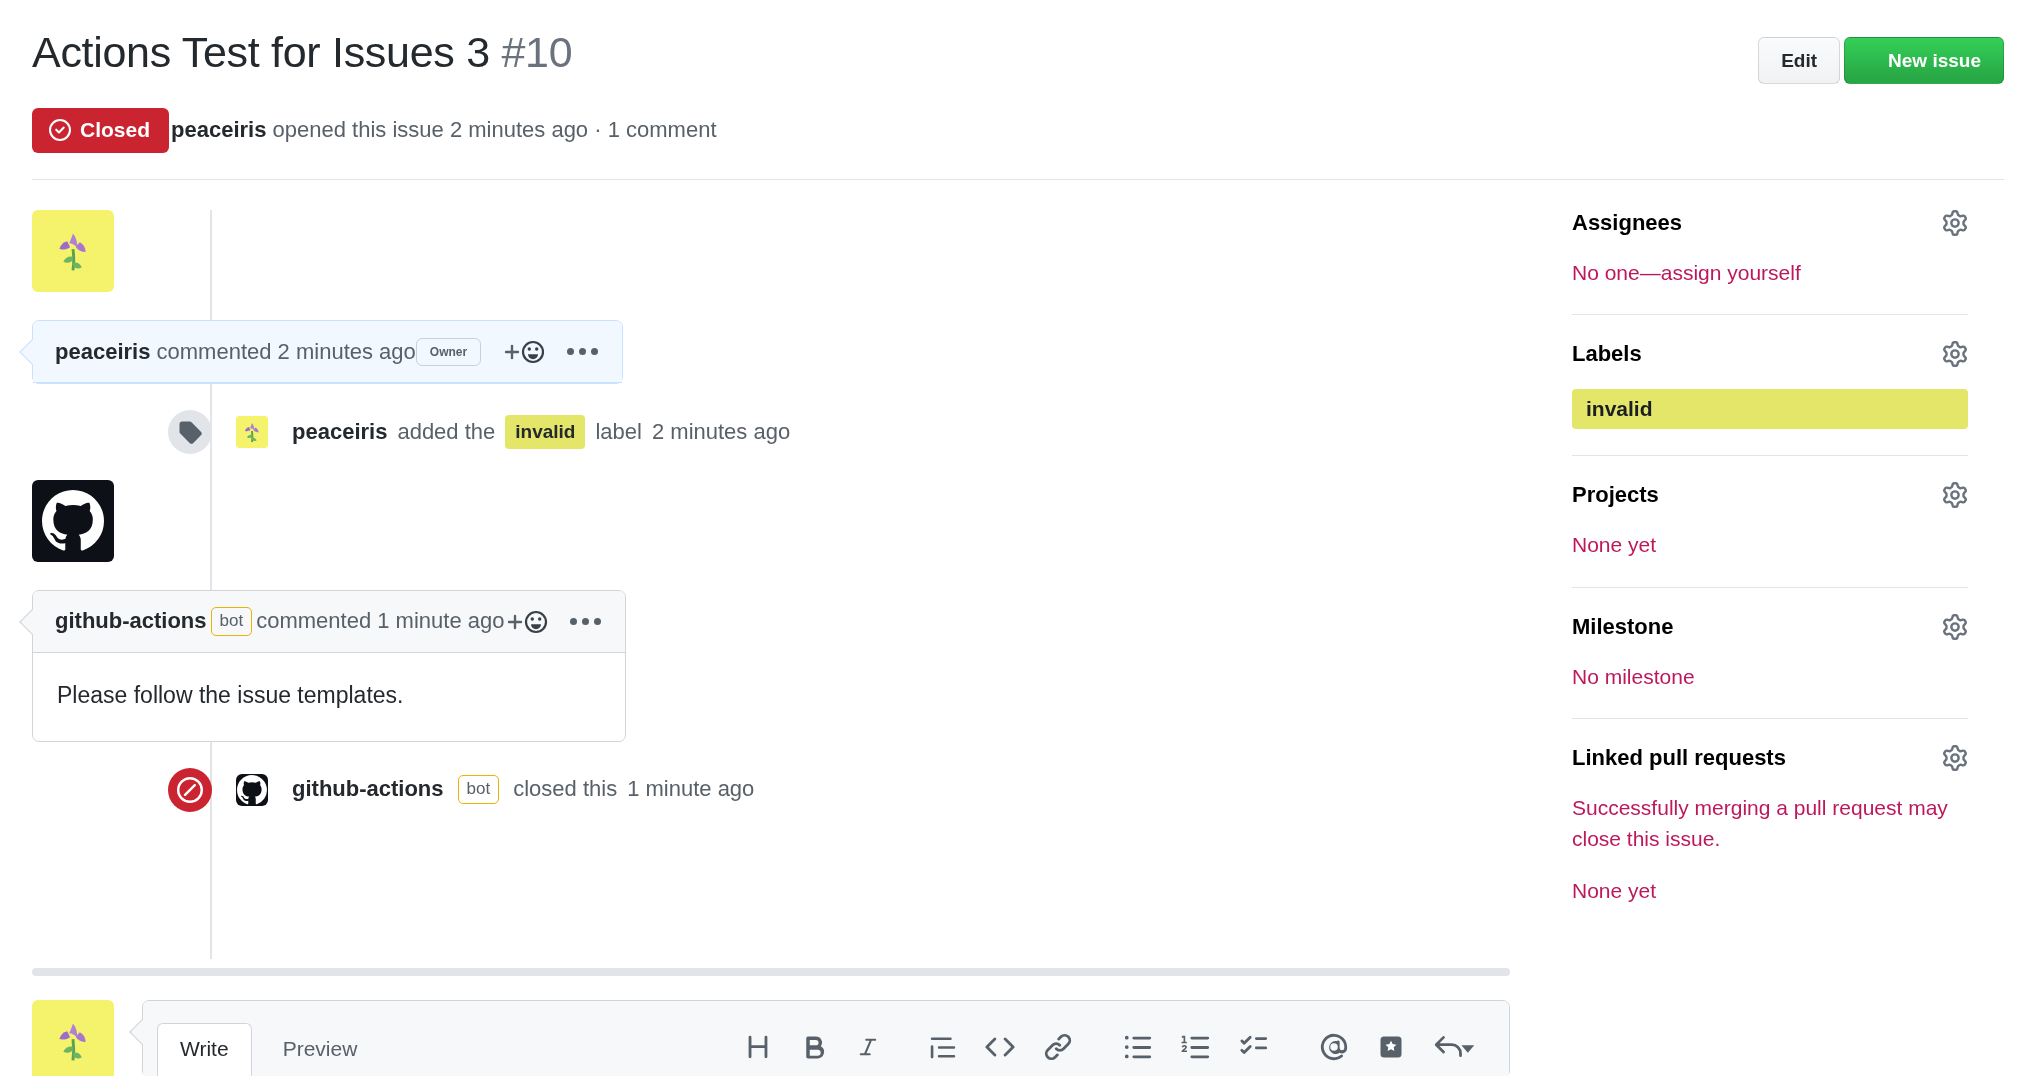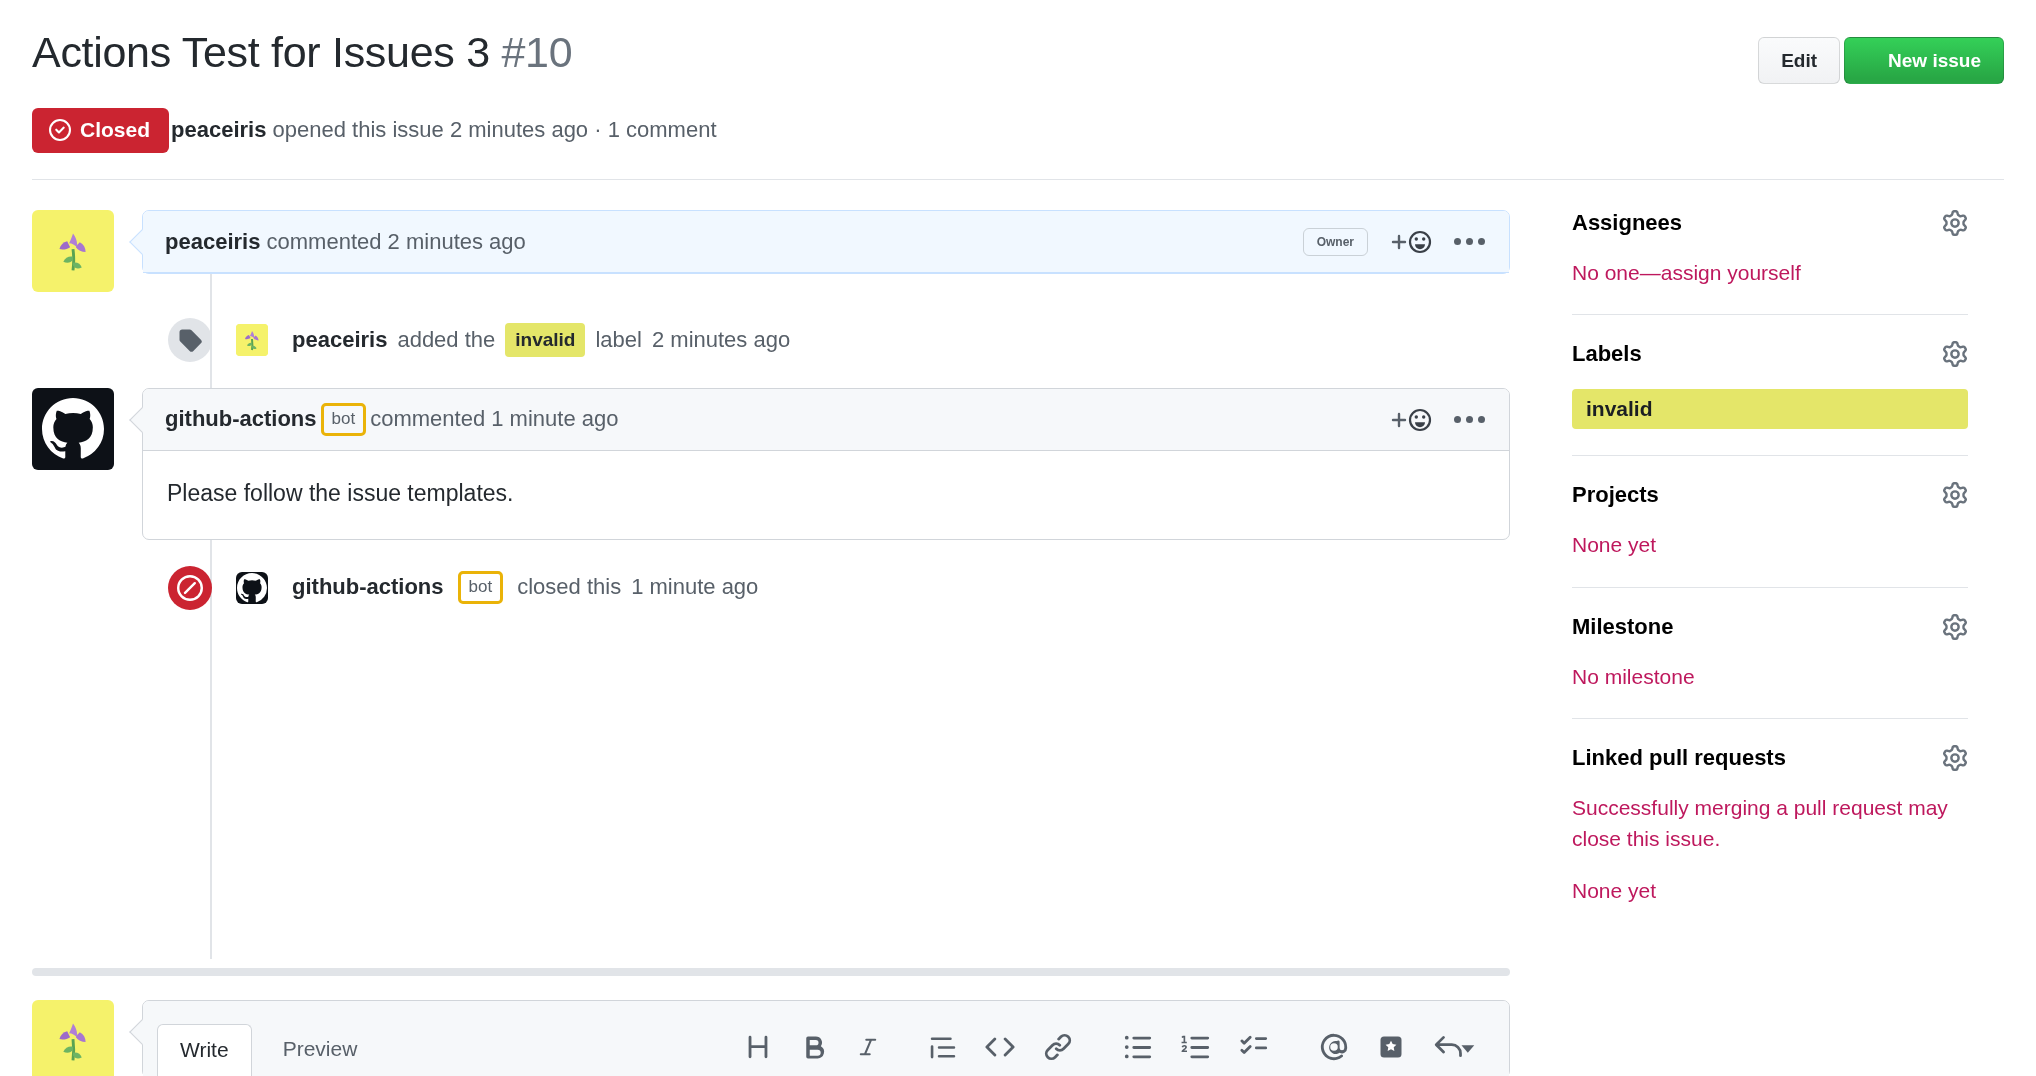--- a/index.html
+++ b/index.html
@@ -67,21 +67,21 @@
   .avatar {
     width: 82px; height: 82px; border-radius: 6px; flex: 0 0 82px;
     overflow: hidden; background: #f5f26b;
     display:flex; align-items:center; justify-content:center;
   }
   .avatar.gh { background: #0d1117; }
   .avatar.sm { width: 32px; height: 32px; flex:0 0 32px; border-radius: 4px; }
   .avatar.sm.gh { background: #0d1117; border-radius: 6px; }
 
   
-  .comment-row { display: flex; gap: 28px; position: relative; z-index: 1; align-items: flex-start; }
+  .comment-row { display: flex; gap: 28px; position: relative; z-index: 1; align-items: flex-start; flex-direction: column; }
   .comment-box {
     flex: 1; border: 1px solid #d1d5da; border-radius: 7px; position: relative;
     background: #fff;
   }
   .comment-box.author { border-color: #c8e1ff; }
   .comment-arrow {
     position: absolute; left: -10px; top: 22px;
     width: 18px; height: 18px; transform: rotate(45deg);
     background: #f1f8ff; border-left: 1px solid #c8e1ff; border-bottom: 1px solid #c8e1ff;
   }
@@ -96,21 +96,21 @@
   .comment-head-text { font-size: 22px; color: #586069; }
   .comment-head-text b { color: #24292e; font-weight: 600; }
   .head-right { display: flex; align-items: center; gap: 20px; }
   .owner-badge {
     font-size: 12px; font-weight: 600; color: #586069;
     border: 1px solid rgba(27,31,35,0.18); border-radius: 6px;
     padding: 7px 13px; line-height: 1; background: transparent;
   }
   .bot-badge {
     font-size: 17px; color: #586069; font-weight: 400;
-    border: 3px solid #eab308; border-radius: 5px;
+    border: 1px solid #eab308; border-radius: 5px;
     padding: 3px 8px 4px 8px; line-height: 1.2; margin: 0 4px;
     display:inline-block; vertical-align: 2px;
   }
   .icon-btn { cursor: pointer; display: flex; align-items: center; color: #586069; }
   .kebab { display:flex; gap:5px; align-items:center; padding: 4px 2px; cursor:pointer; }
   .kebab i { width: 7px; height: 7px; background: #586069; border-radius: 50%; display:block; }
   .comment-body { padding: 25px 24px 28px 24px; font-size: 23px; color: #24292e; line-height: 1.5; }
 
   
   .event-row {
@@ -159,21 +159,21 @@
   }
   .editor-box {
     flex: 1; border: 1px solid #d1d5da; border-radius: 7px; background: #fff;
     position: relative;
   }
   .editor-tabs {
     display: flex; align-items: flex-end; justify-content: space-between;
     background: #f6f8fa; border-radius: 6px 6px 0 0; padding: 14px 18px 0 14px;
     height: 76px; border-bottom: 1px solid #d1d5da;
   }
-  .tabs { display:flex; gap: 8px; align-items: center; }
+  .tabs { display:flex; gap: 8px; align-items: flex-start; }
   .tab {
     font-size: 21px; color: #586069; padding: 14px 22px 16px 22px; cursor: pointer;
     border: 1px solid transparent; border-radius: 6px 6px 0 0; line-height: 1;
   }
   .tab.active {
     background: #fff; color: #24292e; border-color: #d1d5da; border-bottom-color: #fff;
     margin-bottom: -1px;
   }
   .md-tools { display: flex; align-items: center; gap: 0; padding-bottom: 14px; color: #586069; }
   .md-tools .tool { padding: 0 14px; cursor: pointer; display:flex; align-items:center; }

